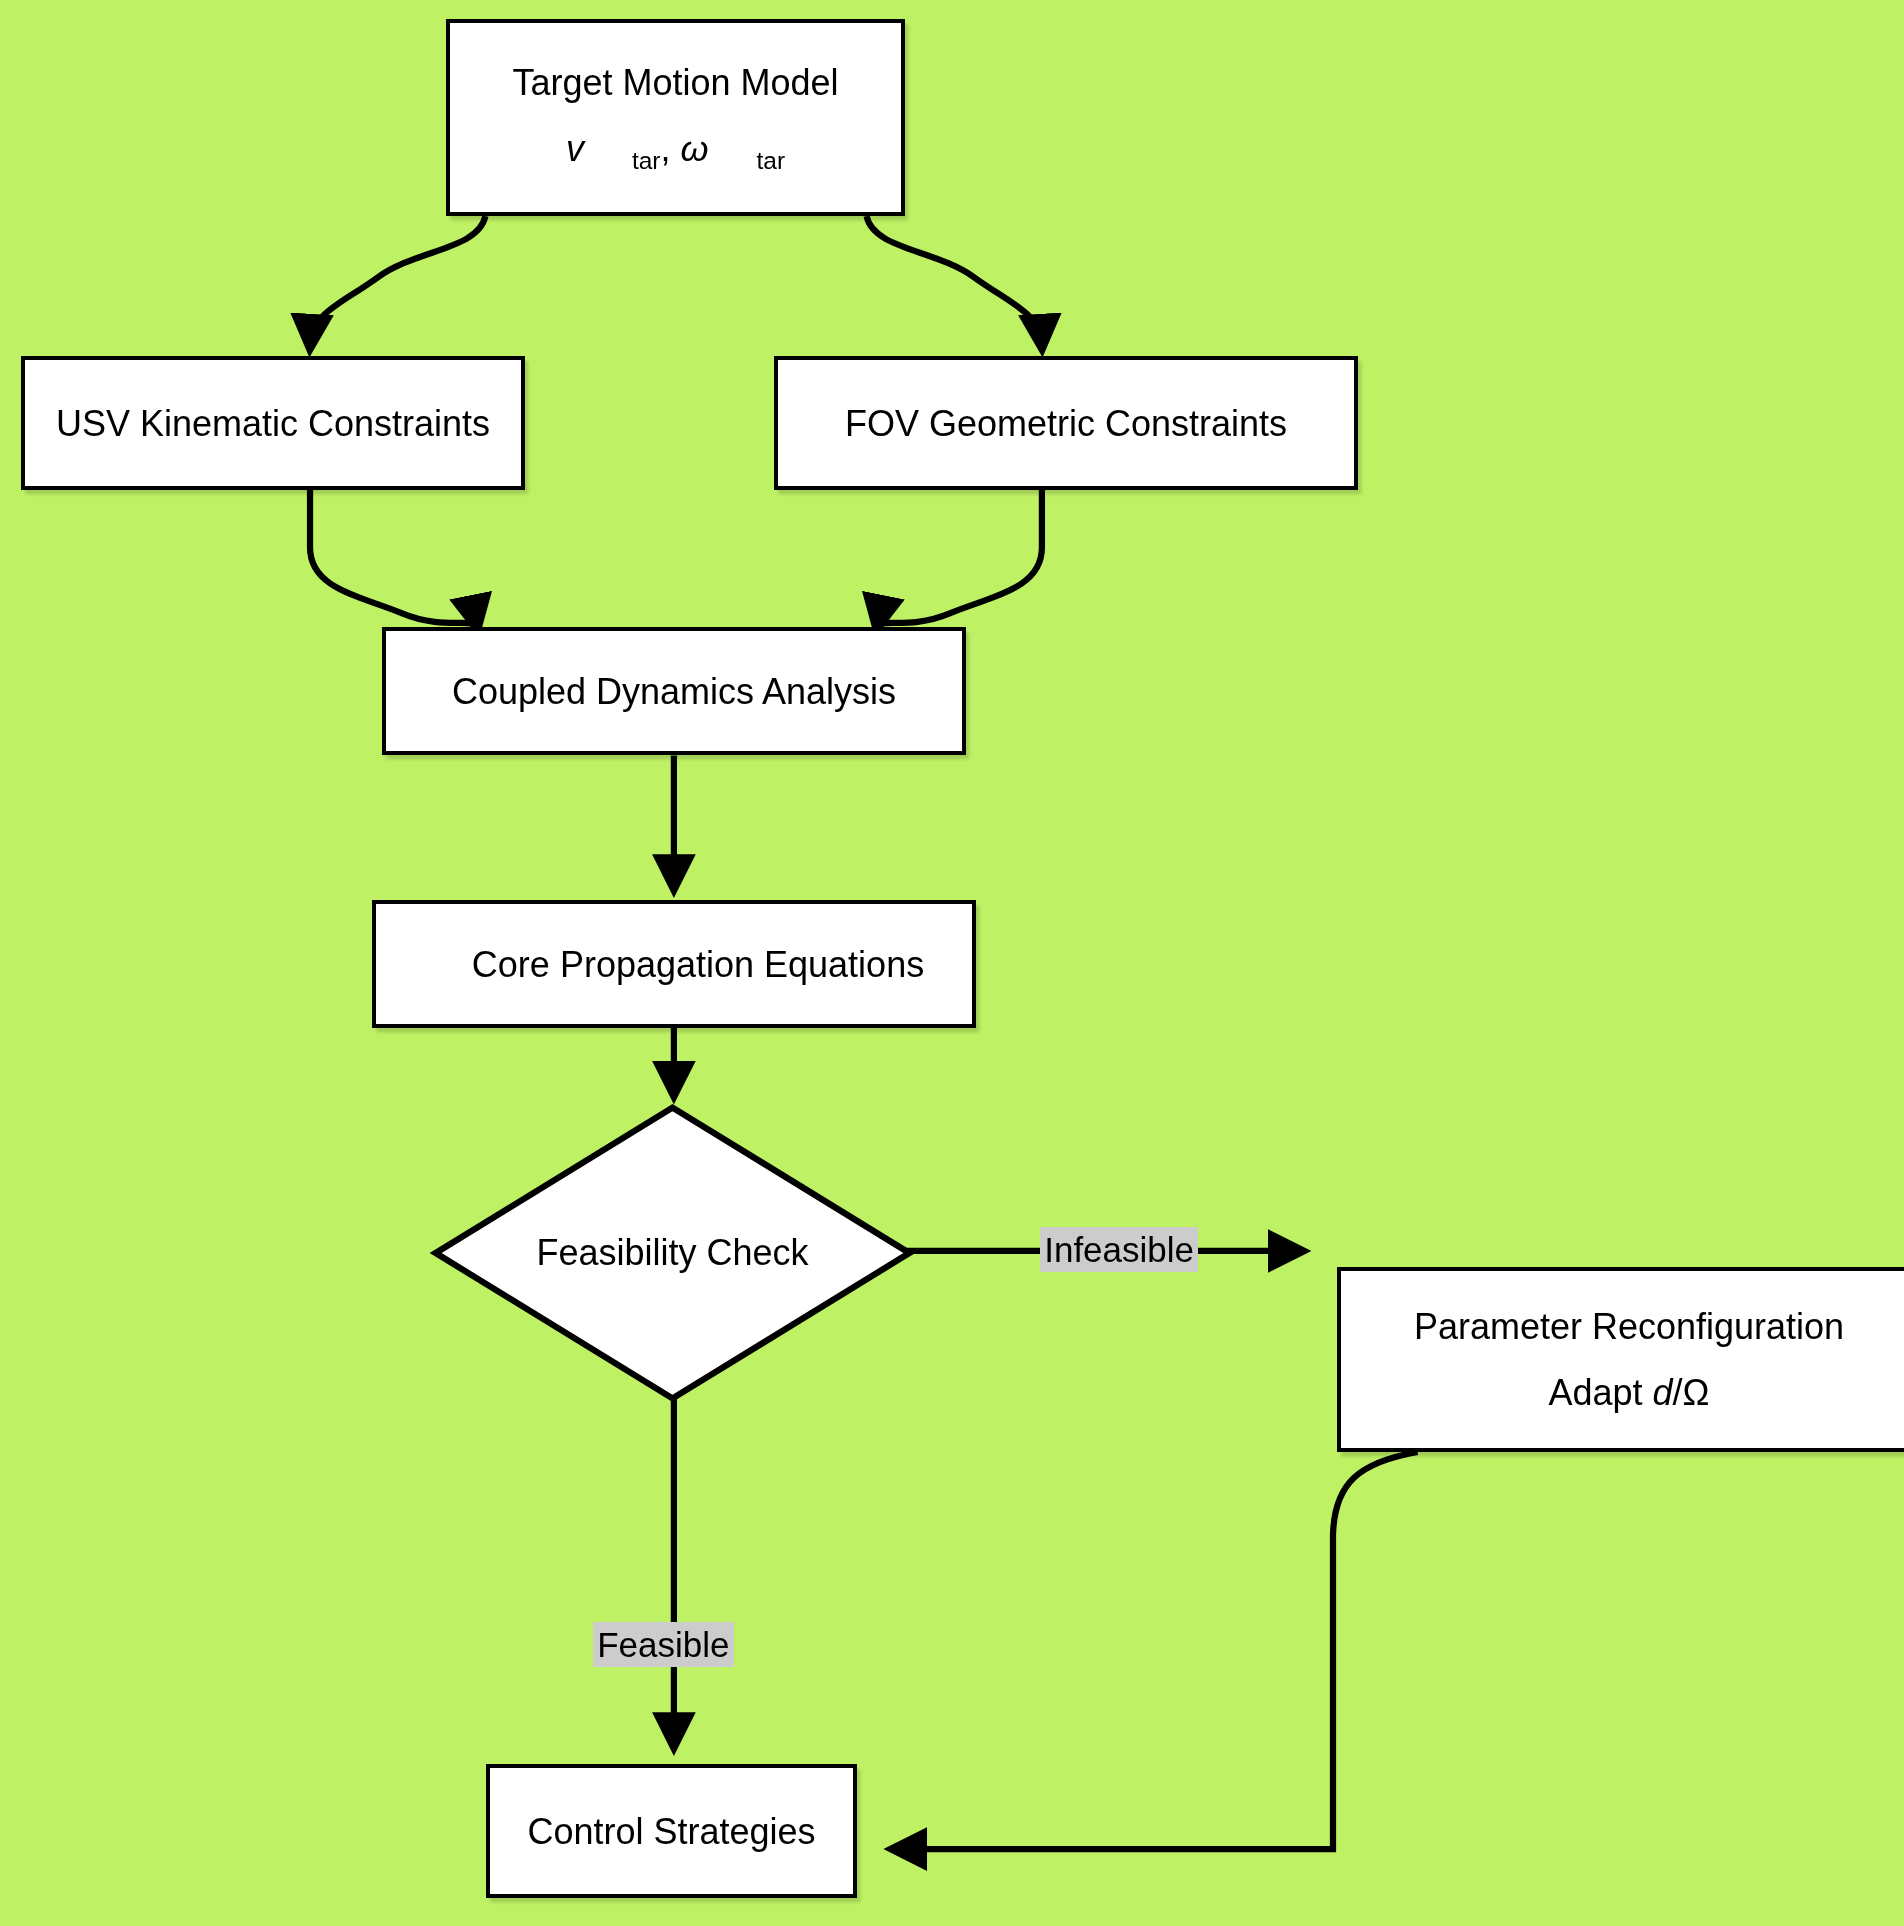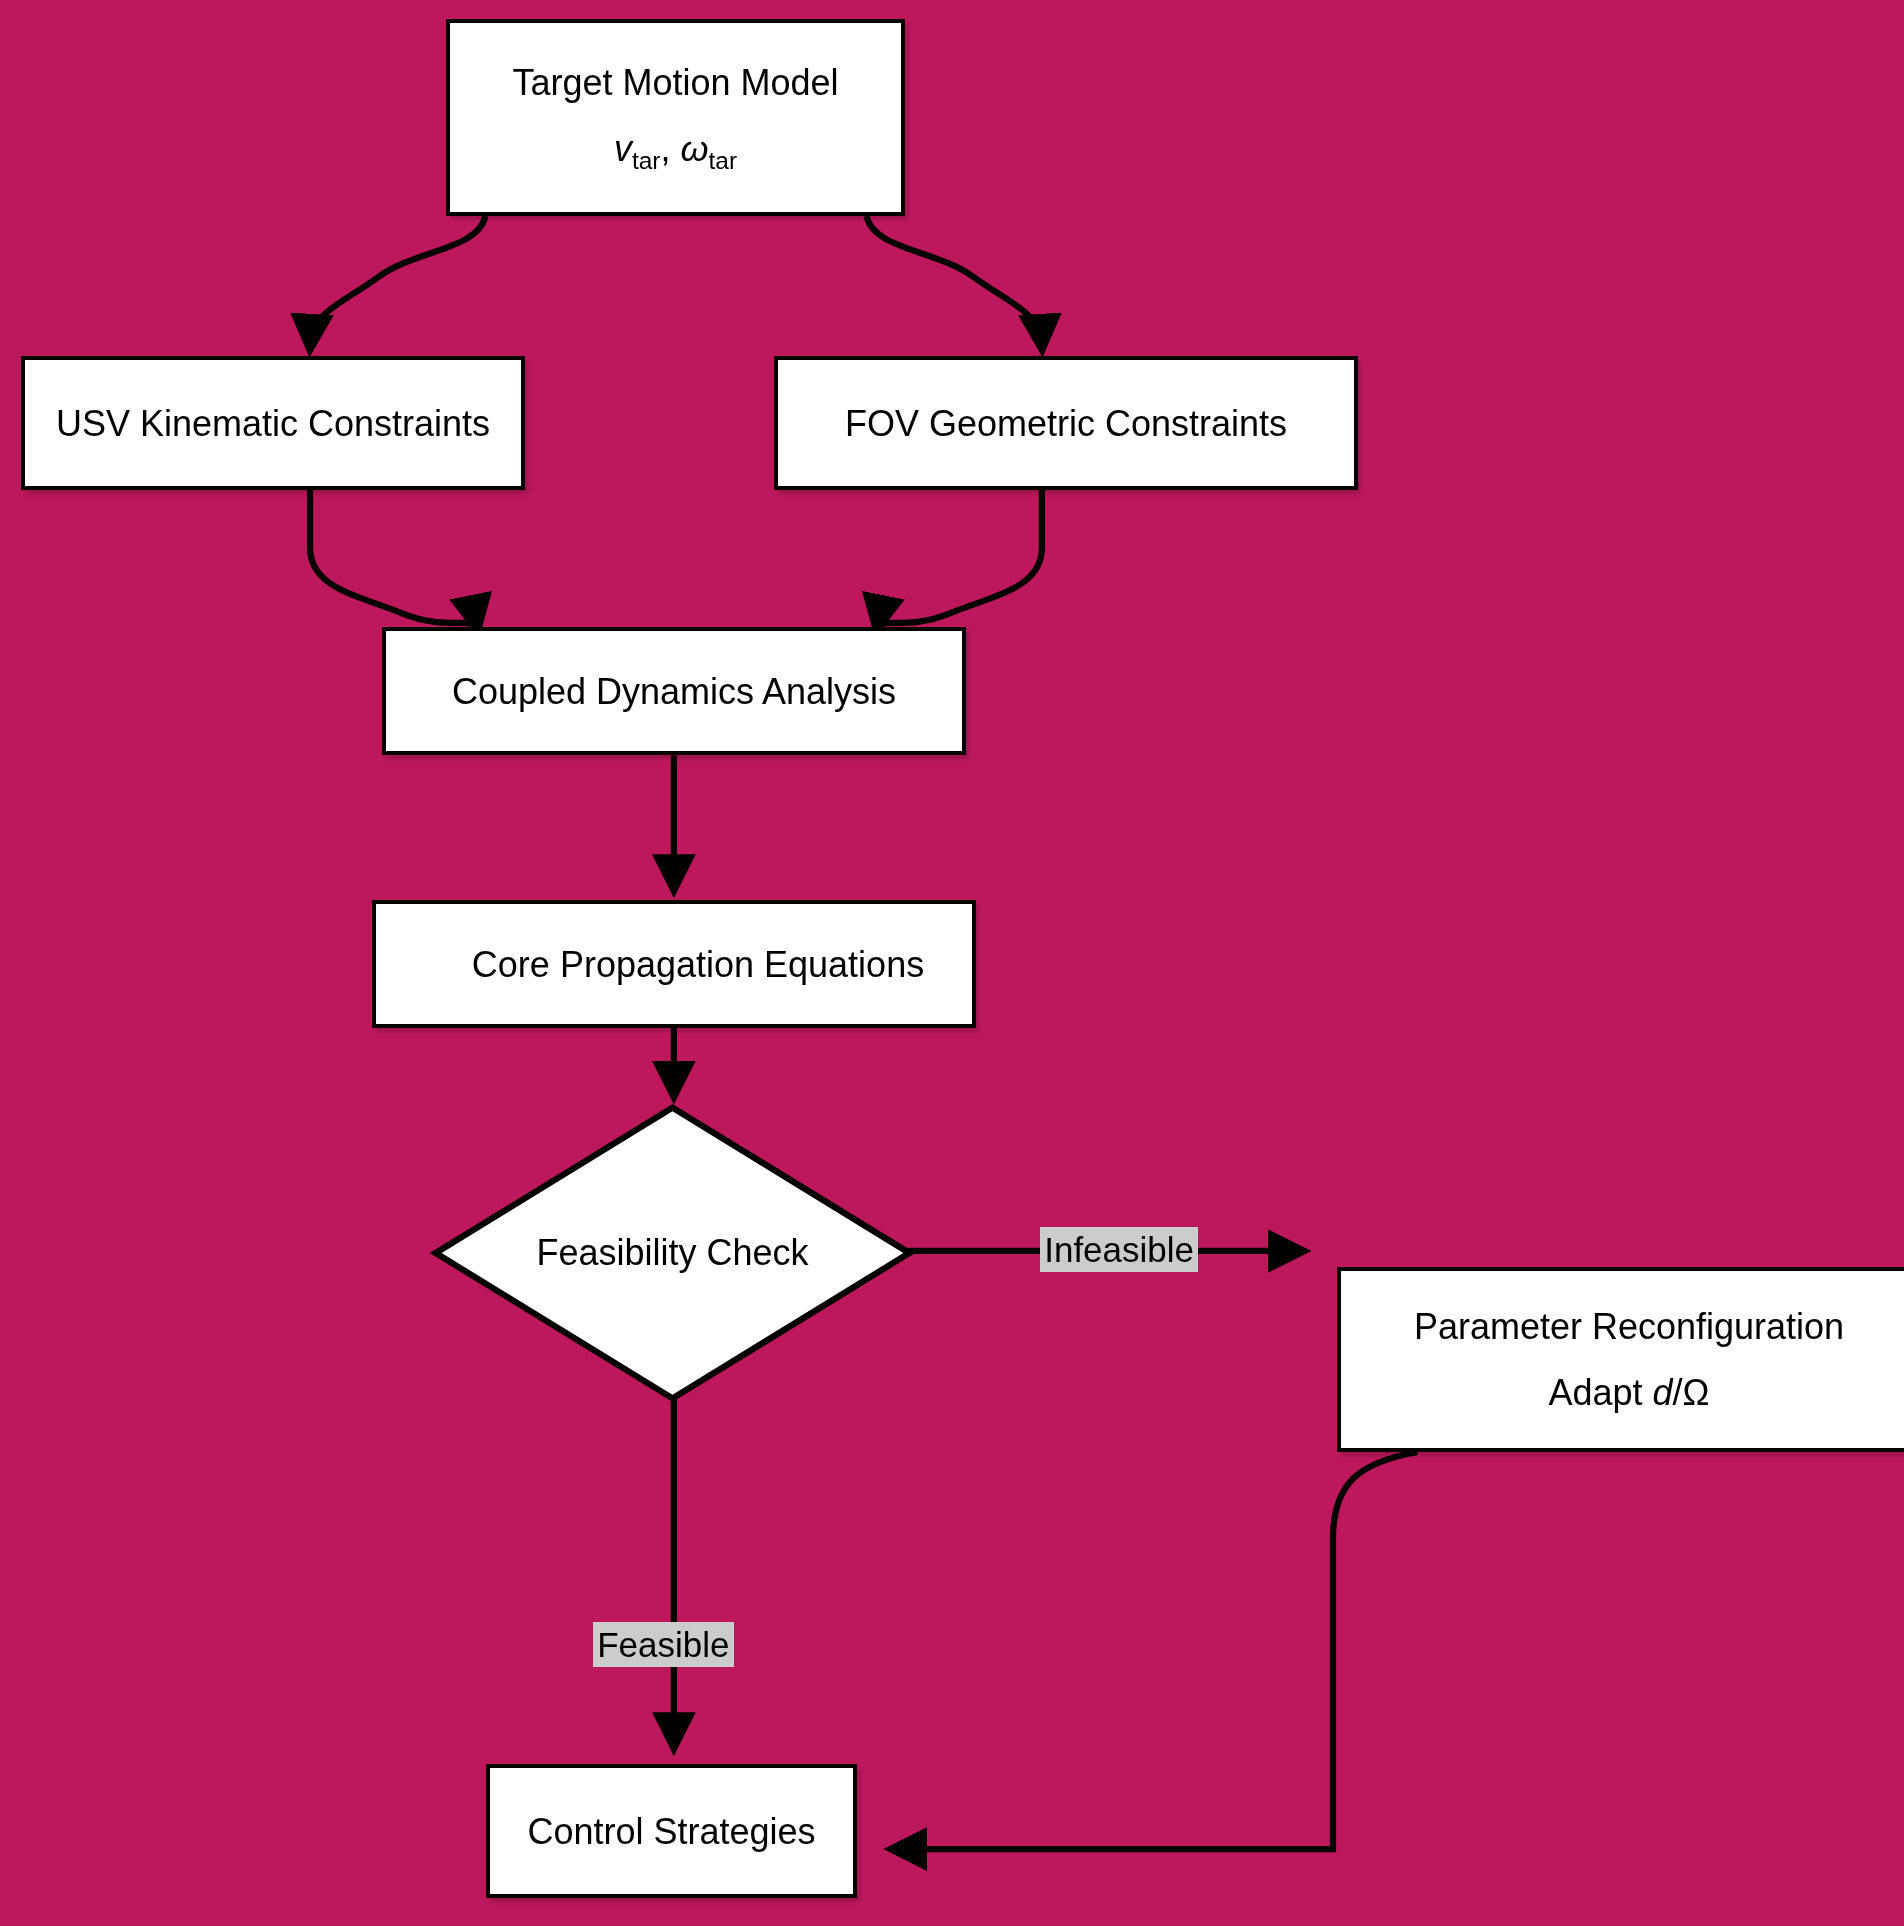--- a/index.html
+++ b/index.html
@@ -9,21 +9,21 @@
     background: #ffffff;
   }
   body {
     font-family: "Liberation Sans", sans-serif;
     color: #000000;
   }
   #stage {
     position: relative;
     width: 1905px;
     height: 1926px;
-    background: #be185d;
+    background: #bef264;
     overflow: hidden;
   }
   svg.edges {
     position: absolute;
     left: 0;
     top: 0;
     width: 1905px;
     height: 1926px;
   }
   .node {
@@ -41,21 +41,21 @@
     z-index: 3;
   }
   .node .ln {
     display: block;
     white-space: nowrap;
   }
   .ln.l1 { font-size: 36px; }
   .ln.l2 { font-size: 36px; margin-top: 21px; }
   .node.single .ln.l1 { font-size: 36px; }
 
-  .sub { font-size: 0.68em; vertical-align: sub; }
+  .sub { font-size: 0.68em; vertical-align: sub; margin-left: 48px; }
   .ital { font-style: italic; }
 
   .diamond-wrap {
     position: absolute;
     z-index: 3;
   }
   .diamond-label {
     position: absolute;
     left: 0;
     top: 0;

